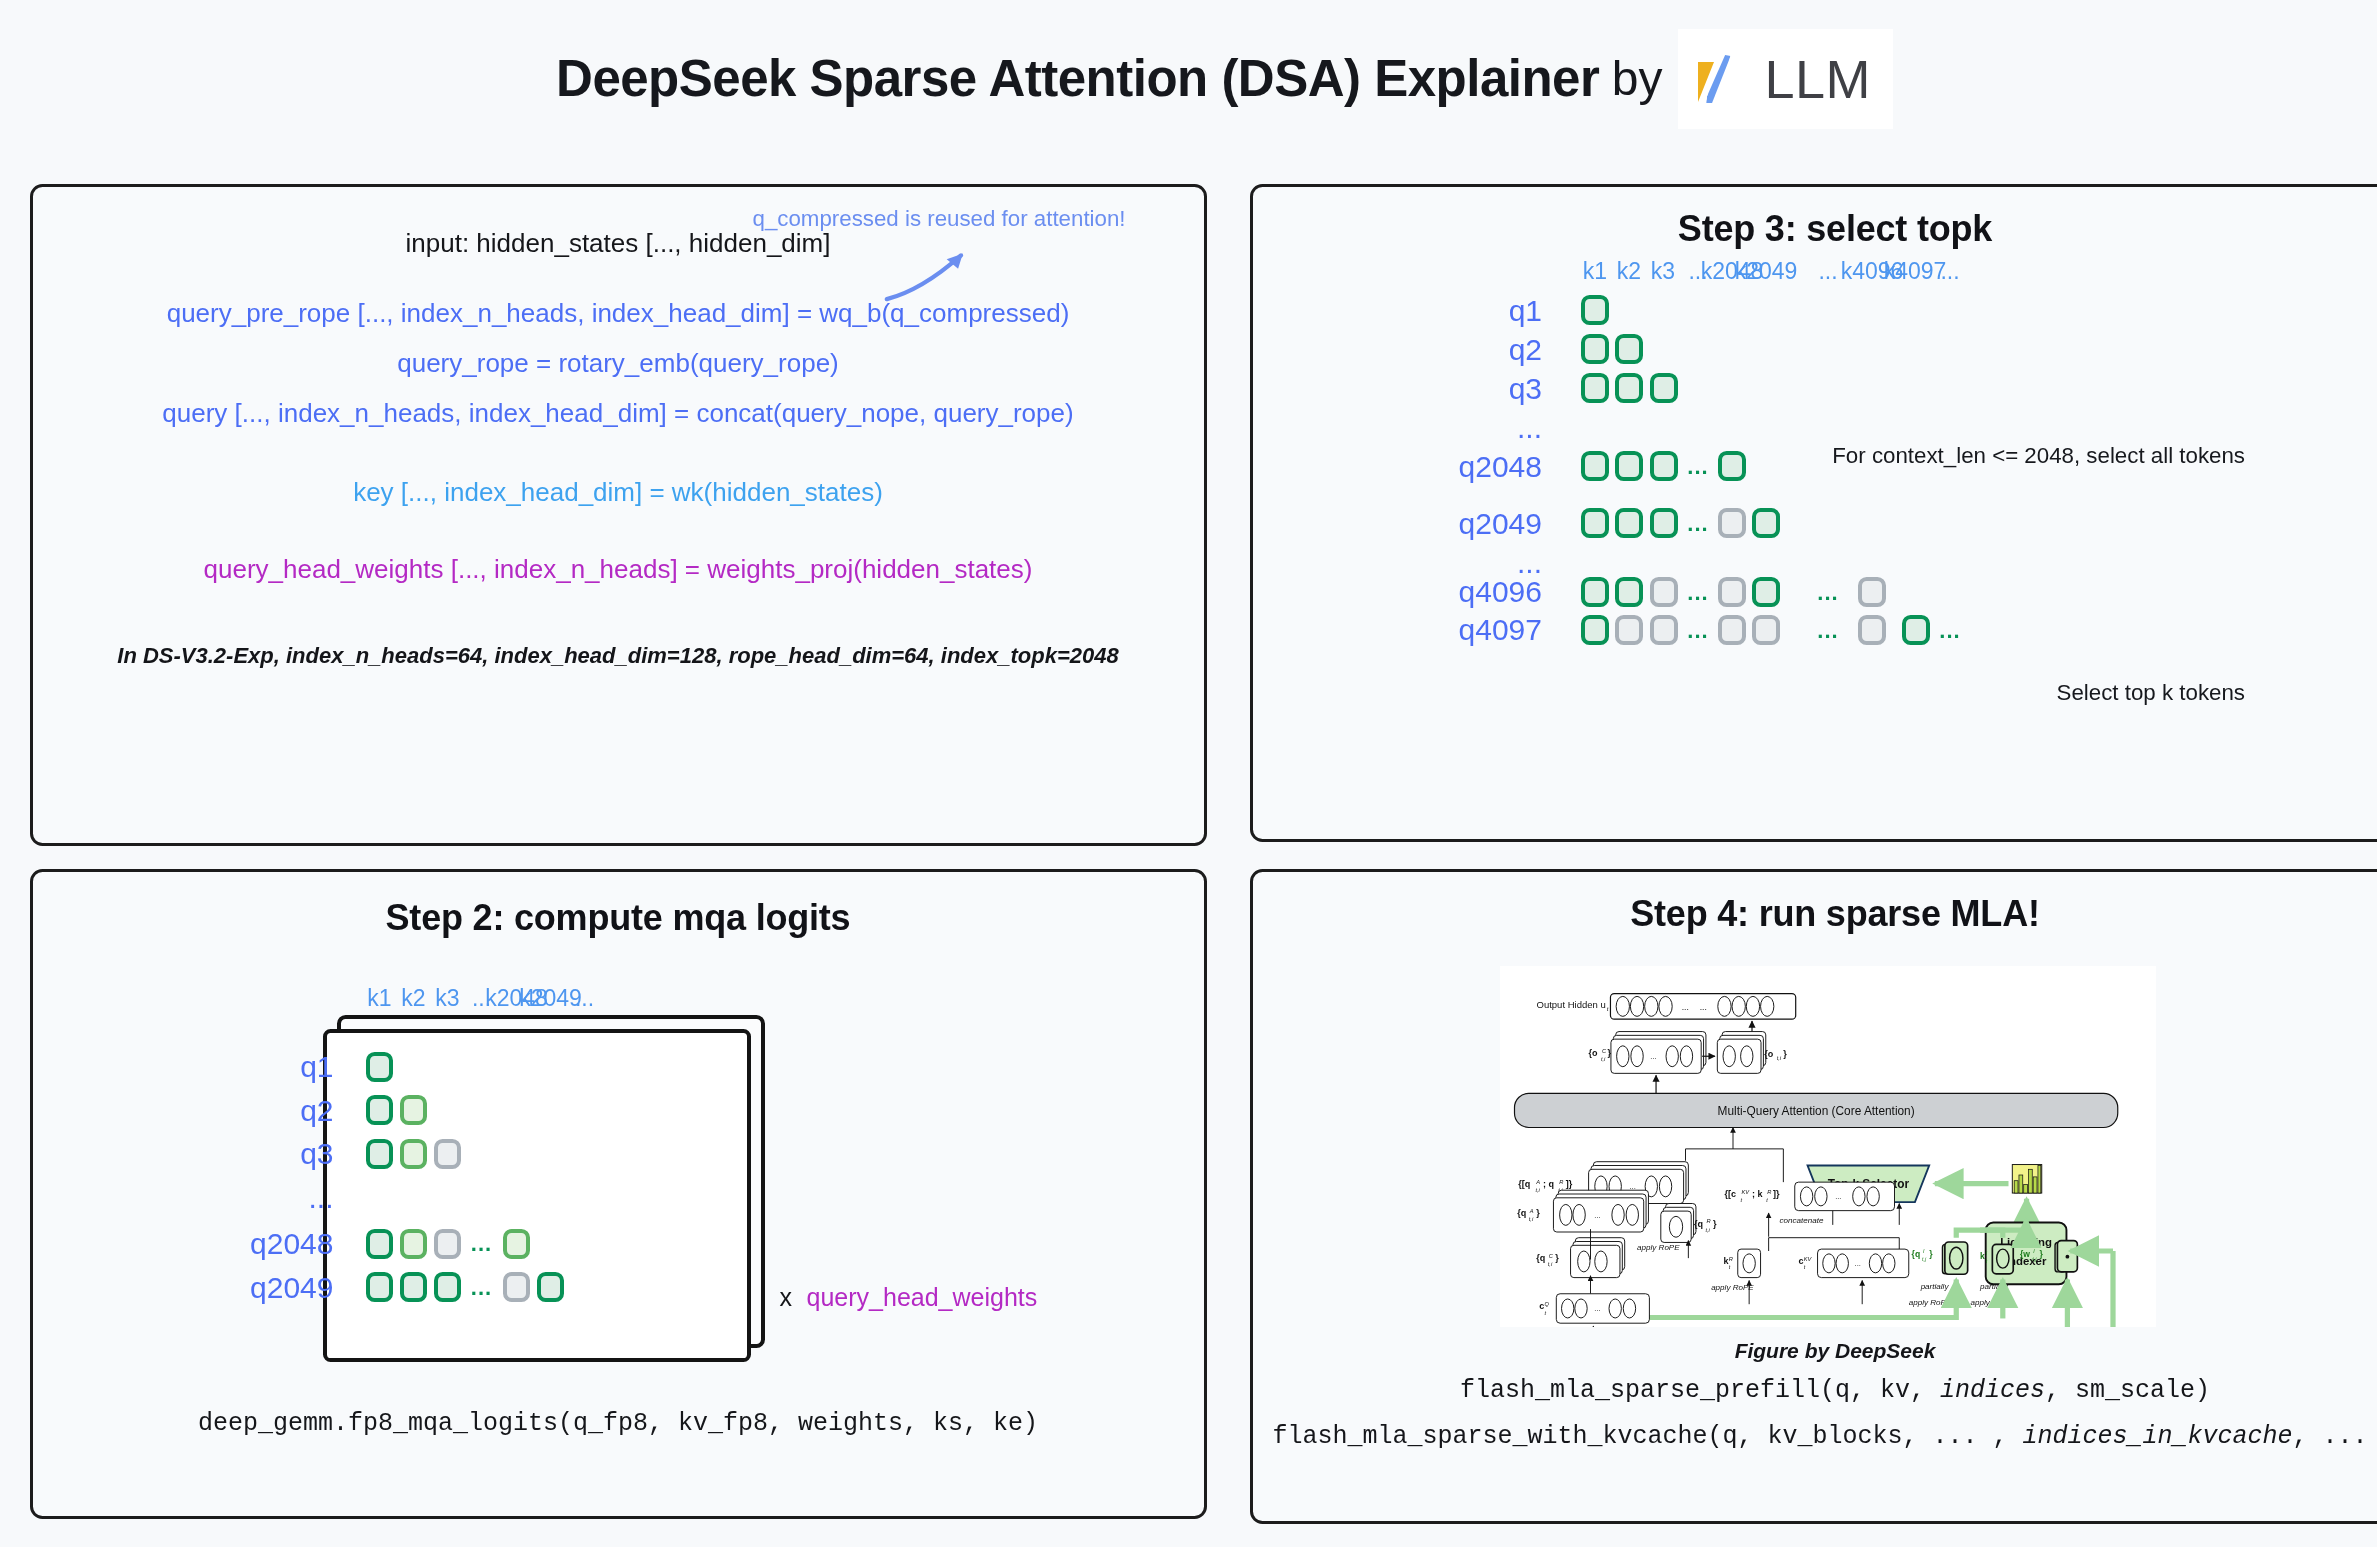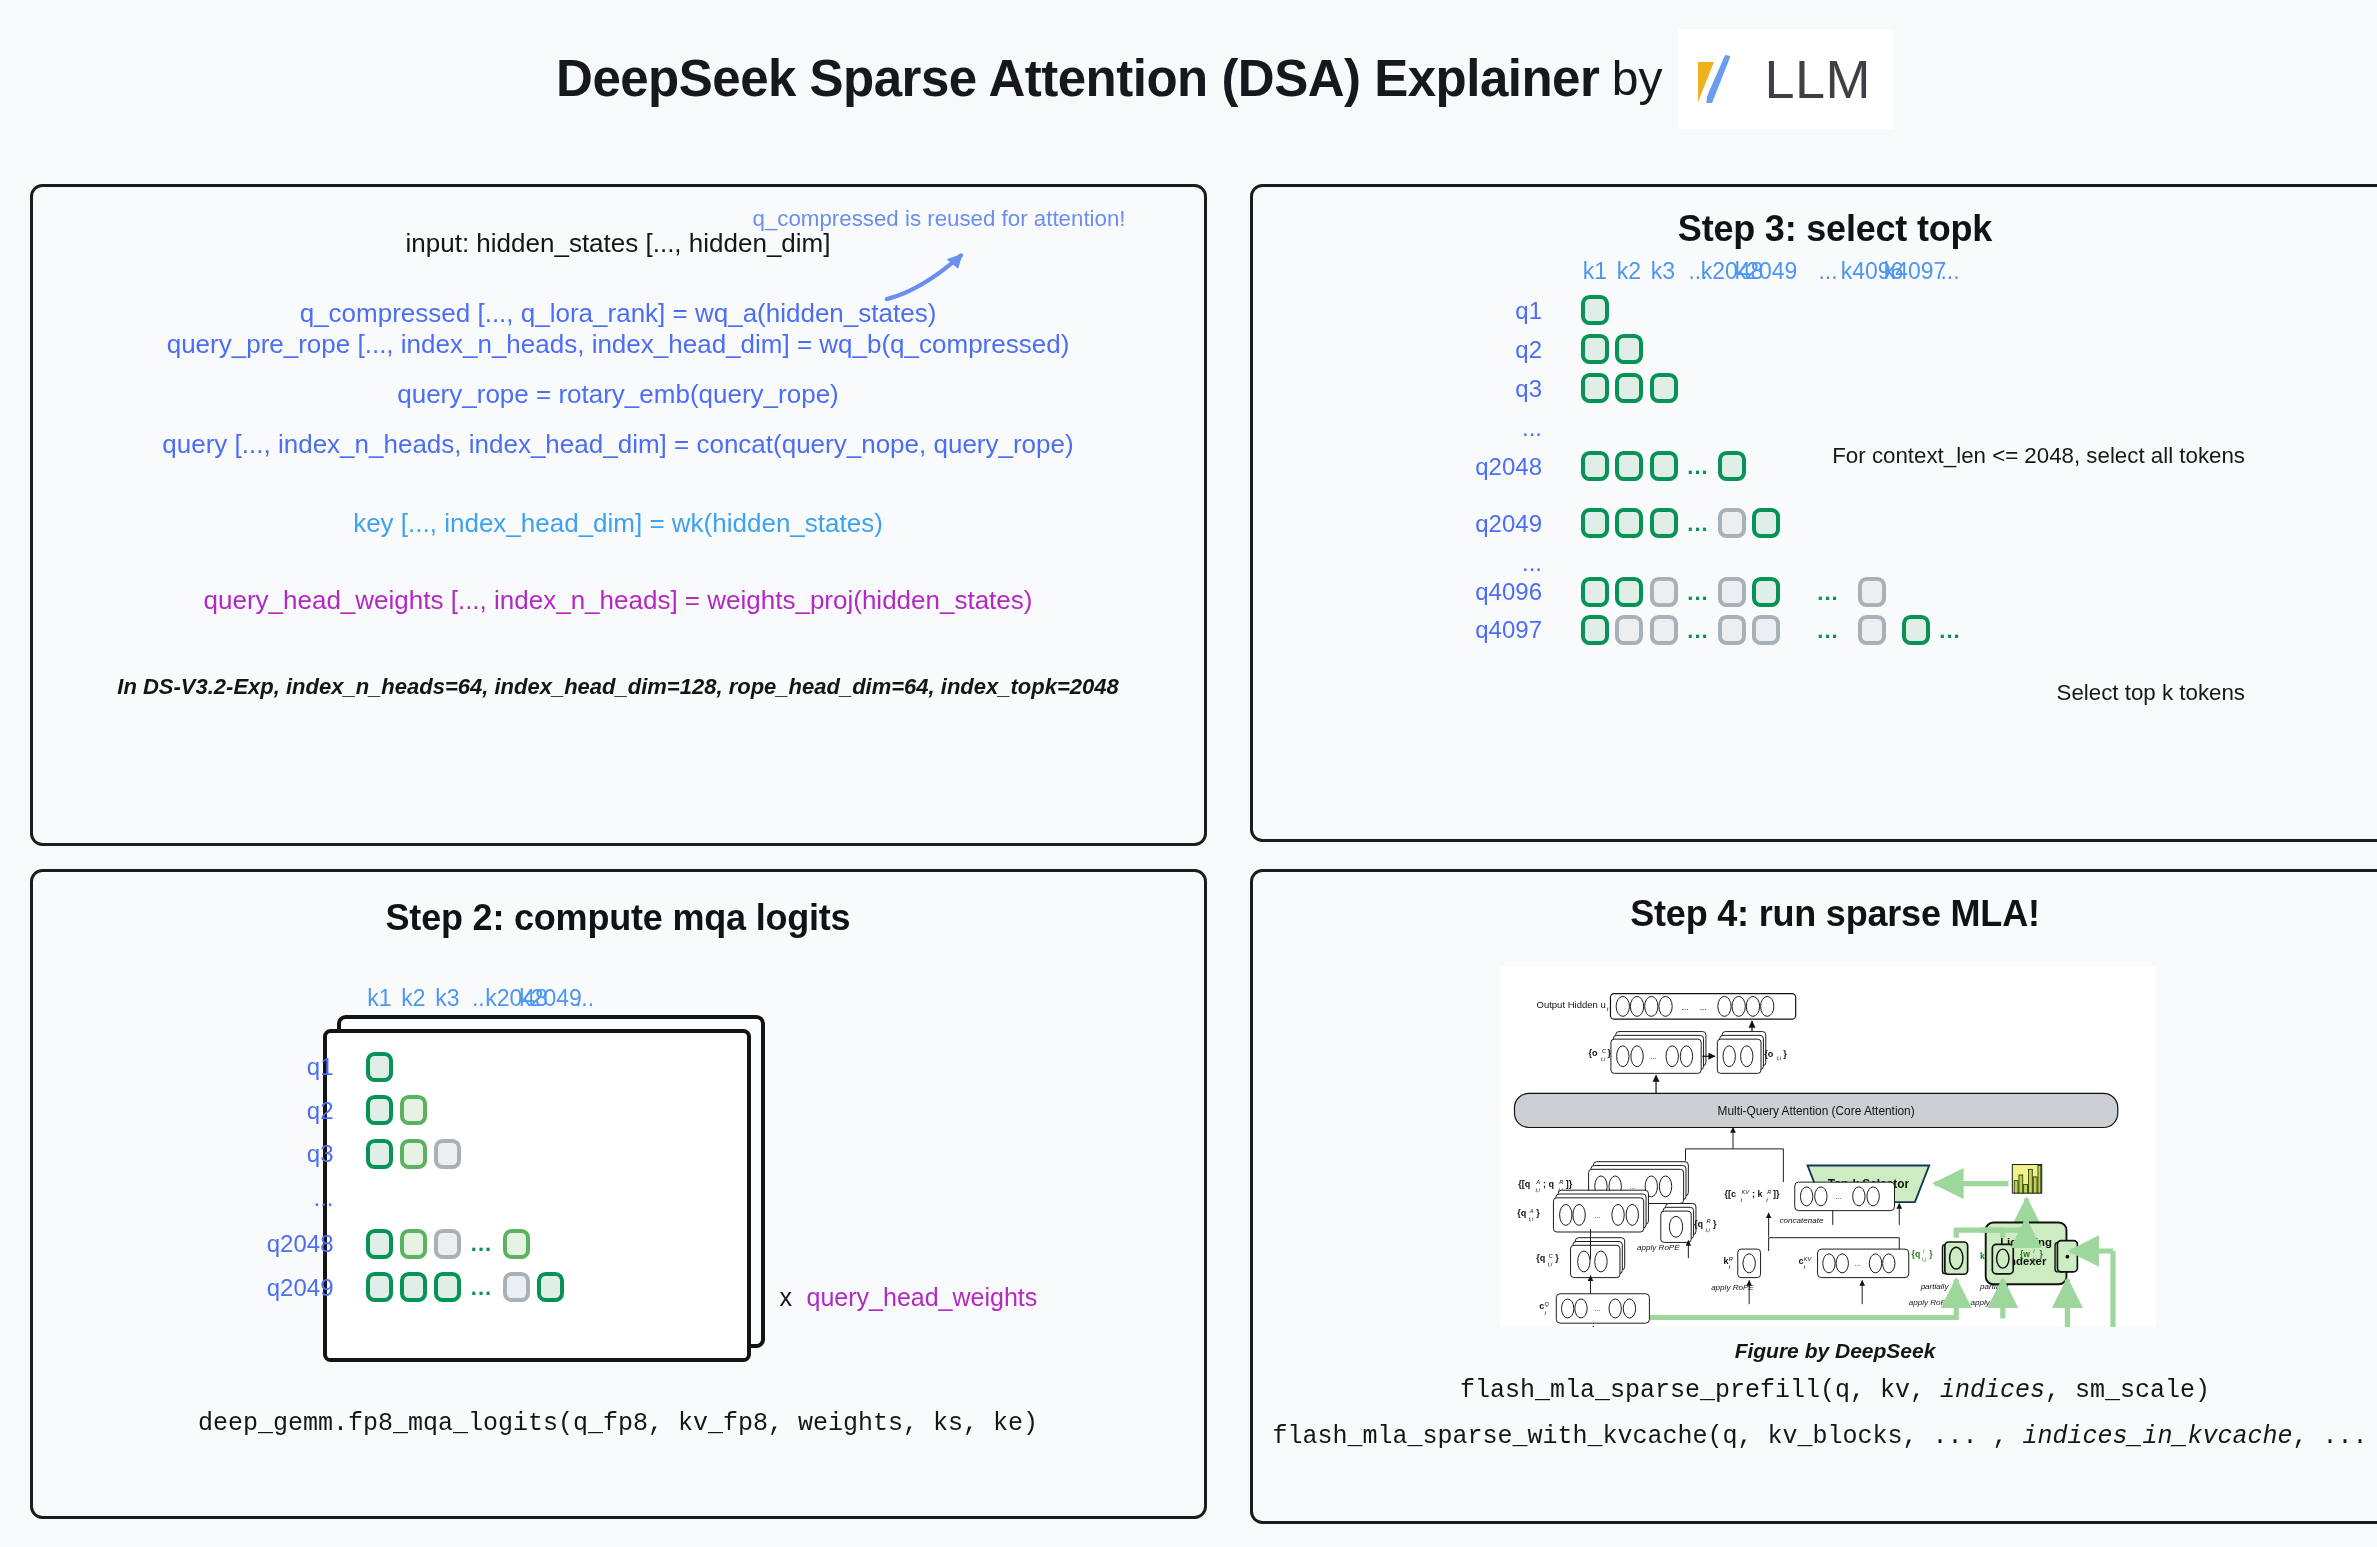--- a/index.html
+++ b/index.html
@@ -70,21 +70,21 @@
     font-size: 22.3px; color: #6b8ef0; white-space: nowrap;
   }
   .s1-arrow { position: absolute; left: 851px; top: -16px; }
   .s1-foot {
     text-align: center; font-size: 22px; font-style: italic;
     font-weight: 700; color: #141519; white-space: nowrap;
   }
 
   
   .kheader { display: flex; font-size: 23px; color: #4e96ef; font-weight: 500; }
-  .rowlabel { font-size: 24px; color: #4c6ef5; font-weight: 500; text-align: right; white-space: nowrap; }
+  .rowlabel { font-size: 30px; color: #4c6ef5; font-weight: 500; text-align: right; white-space: nowrap; }
   .cell { position: absolute; border-radius: 8.6px; }
   .cell.green { background: #dfeee6; border: 4.3px solid #079256; }
   .cell.green2 { background: #e6f3e2; border: 4.3px solid #5bb261; }
   .cell.grey { background: #eceff1; border: 4.3px solid #a8b0b8; }
   .dots-green { position: absolute; color: #079256; font-size: 22px; font-weight: 700; letter-spacing: 1px; }
 
   .annot { position: absolute; font-size: 22.3px; color: #16181d; white-space: nowrap; }
 
   
   .stack-back {
@@ -140,21 +140,20 @@
 
     <div class="s1-note-wrap">
       <div class="s1-note">q_compressed is reused for attention!</div>
       <svg class="s1-arrow" width="95" height="62" viewBox="0 0 200 130">
         <path d="M6 118 C 60 104, 110 72, 162 26" stroke="#6b8ef0" stroke-width="9" fill="none" stroke-linecap="round"></path>
         <path d="M166 22 L 132 34 L 156 54 Z" fill="#6b8ef0"></path>
       </svg>
     </div>
 
     <div style="margin-top:39px">
-      <div class="s1-line s1-eq" style="margin-top:0px;">q_compressed [..., q_lora_rank] = wq_a(hidden_states)</div>
       <div class="s1-line s1-eq" style="">query_pre_rope [...,  index_n_heads, index_head_dim] = wq_b(q_compressed)</div>
       <div class="s1-line s1-eq" style="margin-top:19px;">query_rope = rotary_emb(query_rope)</div>
       <div class="s1-line s1-eq" style="margin-top:19px;">query [...,  index_n_heads, index_head_dim] = concat(query_nope, query_rope)</div>
       <div class="s1-line s1-eq-key" style="margin-top:48px;">key [..., index_head_dim] = wk(hidden_states)</div>
       <div class="s1-line s1-eq-w" style="margin-top:46px;">query_head_weights [..., index_n_heads] = weights_proj(hidden_states)</div>
       <div class="s1-foot" style="margin-top:58px;">In DS-V3.2-Exp, index_n_heads=64, index_head_dim=128, rope_head_dim=64, index_topk=2048</div>
     </div>
   </div>
 
   <div class="panel" id="panel-step2">

